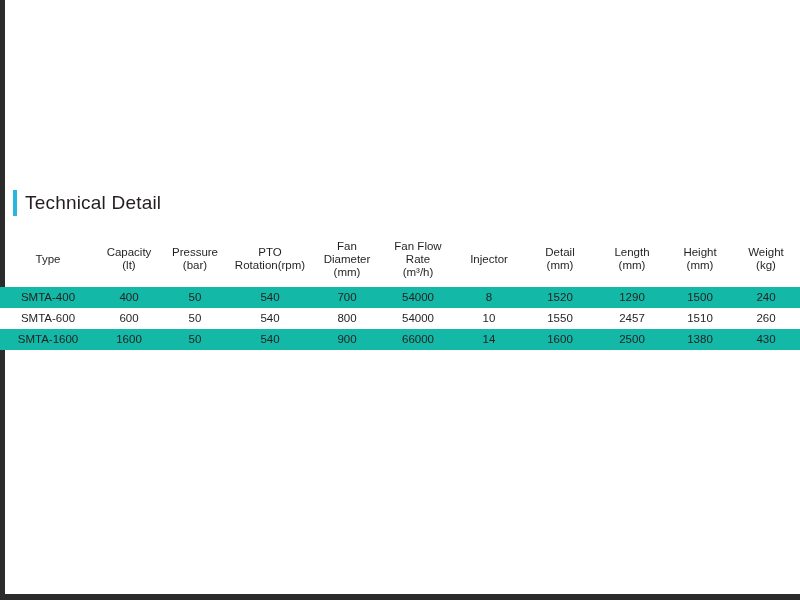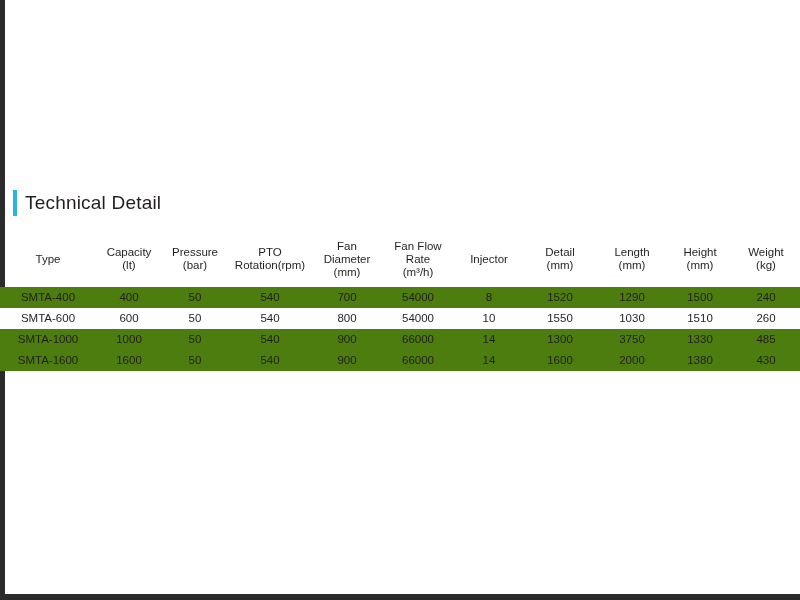--- a/index.html
+++ b/index.html
@@ -85,21 +85,21 @@
   table.spec thead th {
     height: 52px;
     line-height: 13px;
     padding-bottom: 2px;
   }
   table.spec tbody td {
     height: 21px;
     line-height: 21px;
   }
   tbody tr.alt {
-    background: #4d7c0f;
+    background: #14b8a6;
   }
   tbody tr.plain {
     background: #ffffff;
     margin-left: 48px;
   }
   .hdr-line {
     display: block;
   }
   
   col.c0 { width: 96px; }
@@ -217,47 +217,34 @@
         </tr>
         <tr class="plain">
           <td>SMTA-600</td>
           <td>600</td>
           <td>50</td>
           <td>540</td>
           <td>800</td>
           <td>54000</td>
           <td>10</td>
           <td>1550</td>
-          <td>1030</td>
+          <td>2457</td>
           <td>1510</td>
           <td>260</td>
-        </tr>
-        <tr class="alt">
-          <td>SMTA-1000</td>
-          <td>1000</td>
-          <td>50</td>
-          <td>540</td>
-          <td>900</td>
-          <td>66000</td>
-          <td>14</td>
-          <td>1300</td>
-          <td>3750</td>
-          <td>1330</td>
-          <td>485</td>
         </tr>
         <tr class="alt">
           <td>SMTA-1600</td>
           <td>1600</td>
           <td>50</td>
           <td>540</td>
           <td>900</td>
           <td>66000</td>
           <td>14</td>
           <td>1600</td>
-          <td>2000</td>
+          <td>2500</td>
           <td>1380</td>
           <td>430</td>
         </tr>
       </tbody>
     </table>
   </div>
 
 </div>
 
 </body></html>

